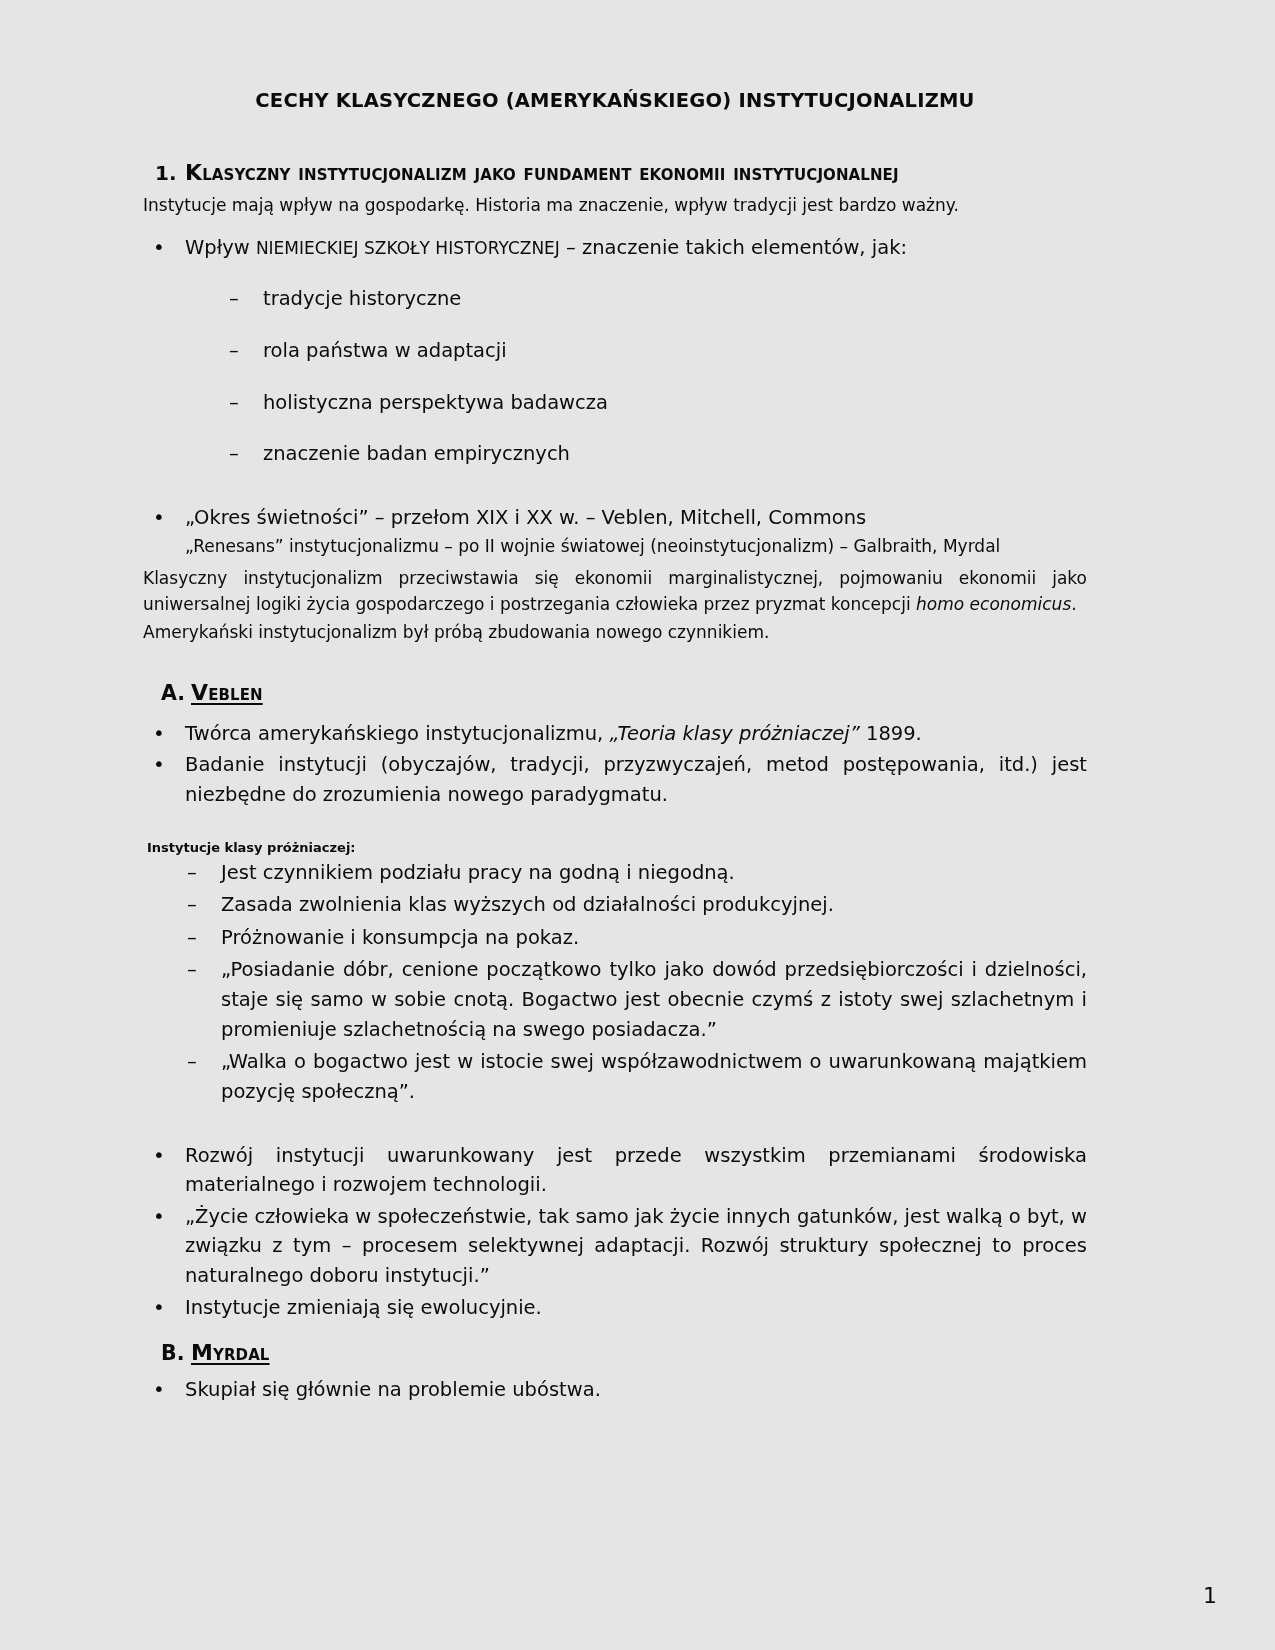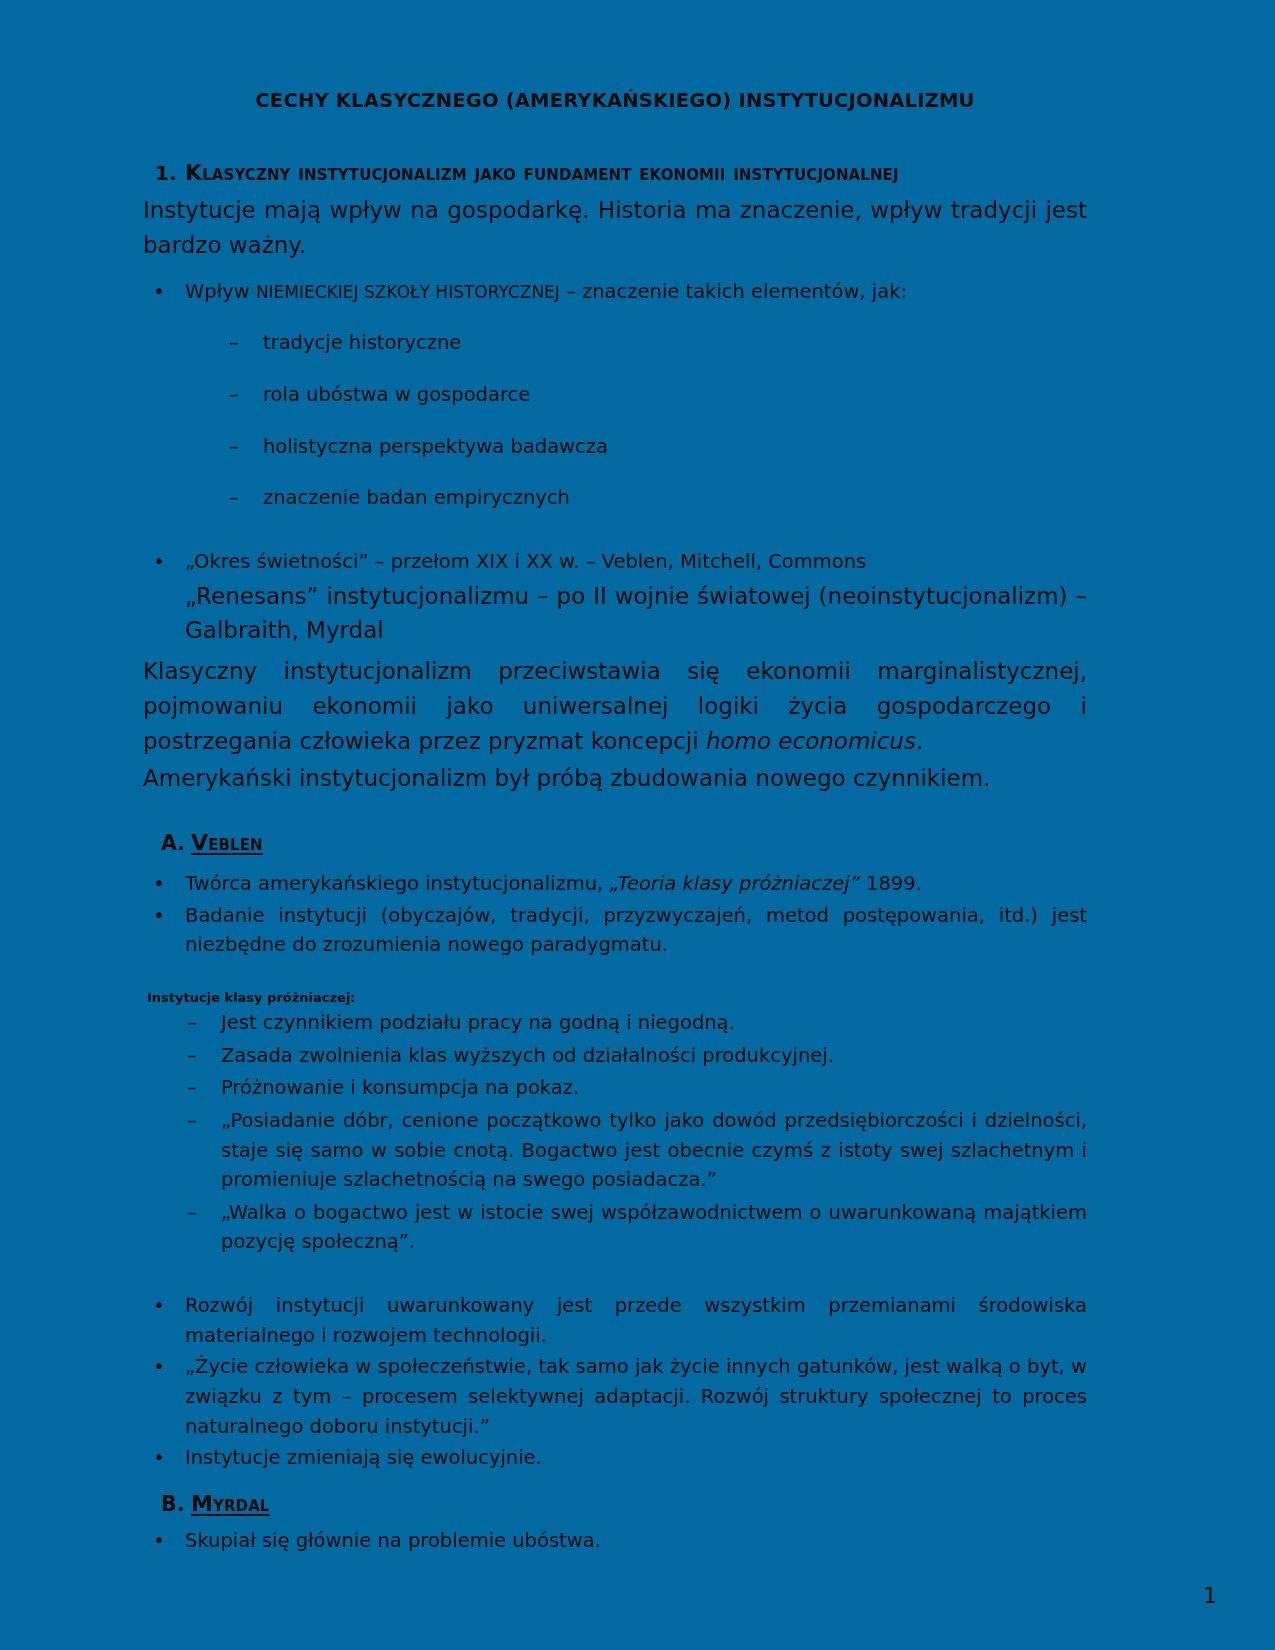--- a/index.html
+++ b/index.html
@@ -8,21 +8,21 @@
     background: #ffffff;
   }
   body {
     font-family: "DejaVu Sans", sans-serif;
     color: #0b0b0b;
   }
   .page {
     position: relative;
     width: 1275px;
     height: 1650px;
-    background: #0369a1;
+    background: #e5e5e5;
     overflow: hidden;
     box-sizing: border-box;
   }
   .content {
     position: absolute;
     left: 143px;
     top: 0;
     width: 944px;
   }
 
@@ -65,21 +65,21 @@
     width: 30px;
     flex: 0 0 30px;
   }
   .letter-heading .ul {
     text-decoration: underline;
     text-underline-offset: 3px;
   }
 
   
   p.body {
-    font-size: 23px;
+    font-size: 17px;
     line-height: 1.52;
     margin: 6px 0 0 0;
     text-align: justify;
   }
   p.body.tight { margin-top: 2px; }
   .spaced { margin-top: 30px; }
 
   .bold { font-weight: normal; }
   .ital { font-style: italic; }
   .small-inline { font-size: 17px; }
@@ -161,21 +161,21 @@
     </div>
 
     <p class="body">Instytucje mają wpływ na gospodarkę. Historia ma znaczenie, wpływ tradycji jest bardzo ważny.</p>
 
     <ul class="lvl1">
       <li>
         <span>Wpływ </span><span class="small-inline">NIEMIECKIEJ SZKOŁY HISTORYCZNEJ</span><span> – znaczenie takich elementów, jak:</span>
 
         <ul class="lvl2">
           <li>tradycje historyczne</li>
-          <li>rola ubóstwa w gospodarce</li>
+          <li>rola państwa w adaptacji</li>
           <li>holistyczna perspektywa badawcza</li>
           <li>znaczenie badan empirycznych</li>
         </ul>
       </li>
 
       <li class="gap">
         <span>„Okres świetności” – przełom XIX i XX w. – Veblen, Mitchell, Commons</span>
         <p class="body tight">„Renesans” instytucjonalizmu – po II wojnie światowej (neoinstytucjonalizm) – Galbraith, Myrdal</p>
       </li>
     </ul>

